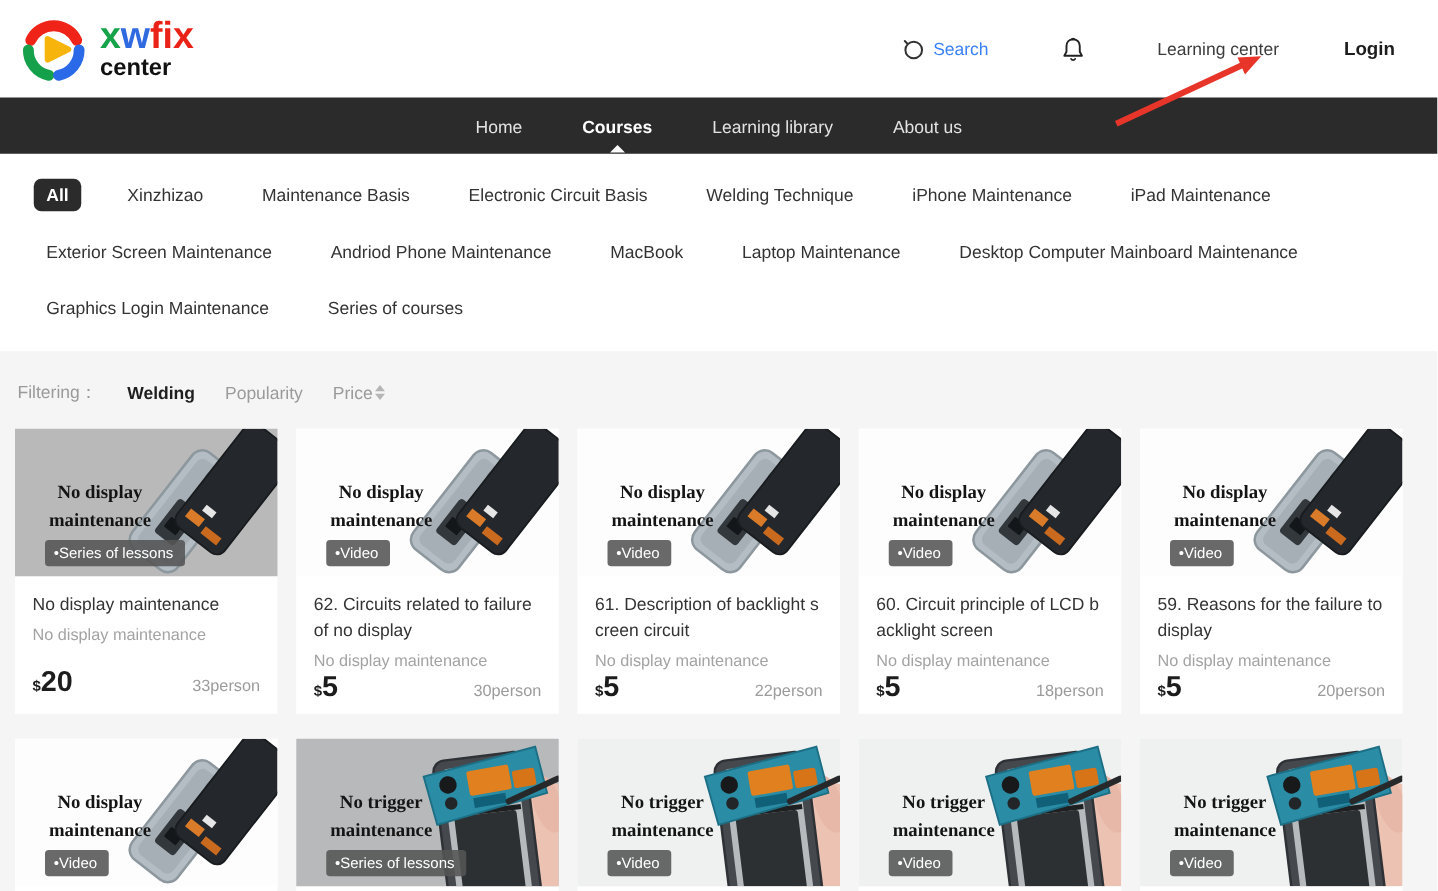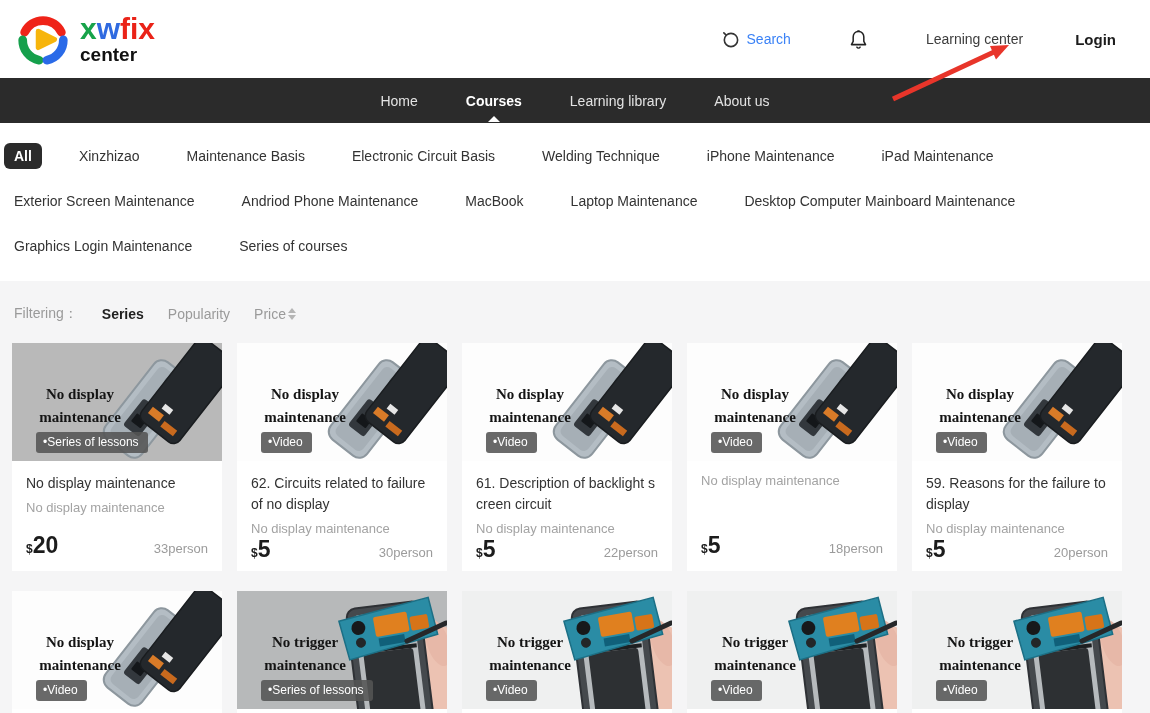--- a/index.html
+++ b/index.html
@@ -26,21 +26,21 @@
     justify-content:center; gap:44px; position:relative; }
   .nav-item { color:#e3e3e3; font-size:14px; cursor:pointer; position:relative;
     padding:13px 2px; }
   .nav-item.active { color:#fff; font-weight:bold; }
   .nav-item.active::after { content:""; position:absolute; left:50%; bottom:0;
     transform:translateX(-50%); width:0; height:0;
     border-left:6px solid transparent; border-right:6px solid transparent;
     border-bottom:6px solid #fff; }
 
   
-  .tags { background:#fff; padding:20px 12px 22px 4px; display:flex; flex-wrap:wrap;
+  .tags { background:#fff; padding:20px 12px 22px 27px; display:flex; flex-wrap:wrap;
     column-gap:27px; row-gap:19px; align-items:center; }
   .tag { font-size:14px; color:#333; cursor:pointer; padding:5px 10px; border-radius:6px; }
   .tag.active { background:#2b2b2b; color:#fff; font-weight:bold; }
 
   
   .section { background:#f5f5f6; min-height:480px; padding-bottom:40px; }
   .filter-row { display:flex; align-items:center; gap:24px; padding:24px 14px 0 14px; }
   .filter-label { font-size:14px; color:#9a9a9a; }
   .sort-opt { font-size:14px; color:#9a9a9a; cursor:pointer; display:flex; align-items:center; }
   .sort-opt.active { color:#1f1f1f; font-weight:bold; }
@@ -127,21 +127,21 @@
     <span class="tag">MacBook</span>
     <span class="tag">Laptop Maintenance</span>
     <span class="tag">Desktop Computer Mainboard Maintenance</span>
     <span class="tag">Graphics Login Maintenance</span>
     <span class="tag">Series of courses</span>
   </div>
 
 <div class="section">
   <div class="filter-row">
     <span class="filter-label">Filtering：</span>
-  <span class="sort-opt active">Series</span>
+  <span class="sort-opt active">Welding</span>
       <span class="sort-opt">Popularity</span>
       <span class="sort-opt">Price<span class="sort-arrows">
           <i class="arr-up"></i>
           <i class="arr-down"></i>
         </span></span>
     </div>
   <div class="grid">
   <div class="card">
     <div class="thumb" style="background: rgb(185, 185, 185);">
   <svg class="photo" width="210" height="118" viewBox="0 0 210 118">
@@ -253,20 +253,21 @@
       <rect x="158" y="82" width="14" height="8" fill="#d97b28"></rect>
       <rect x="176" y="86" width="16" height="7" fill="#c96a1e"></rect>
       <rect x="166" y="72" width="10" height="6" fill="#e6e6e6"></rect>
     </g>
   </svg>
 
       <div class="thumb-label">No display maintenance</div>
       <span class="badge">•Video</span>
     </div>
     <div class="info">
+      <div class="title">60. Circuit principle of LCD backlight screen</div>
       <div class="subtitle">No display maintenance</div>
       <div class="price-row">
         <span class="currency">$</span>
         <span class="price">5</span>
         <span class="persons">18person</span>
       </div>
     </div>
   </div>
 
   <div class="card">

